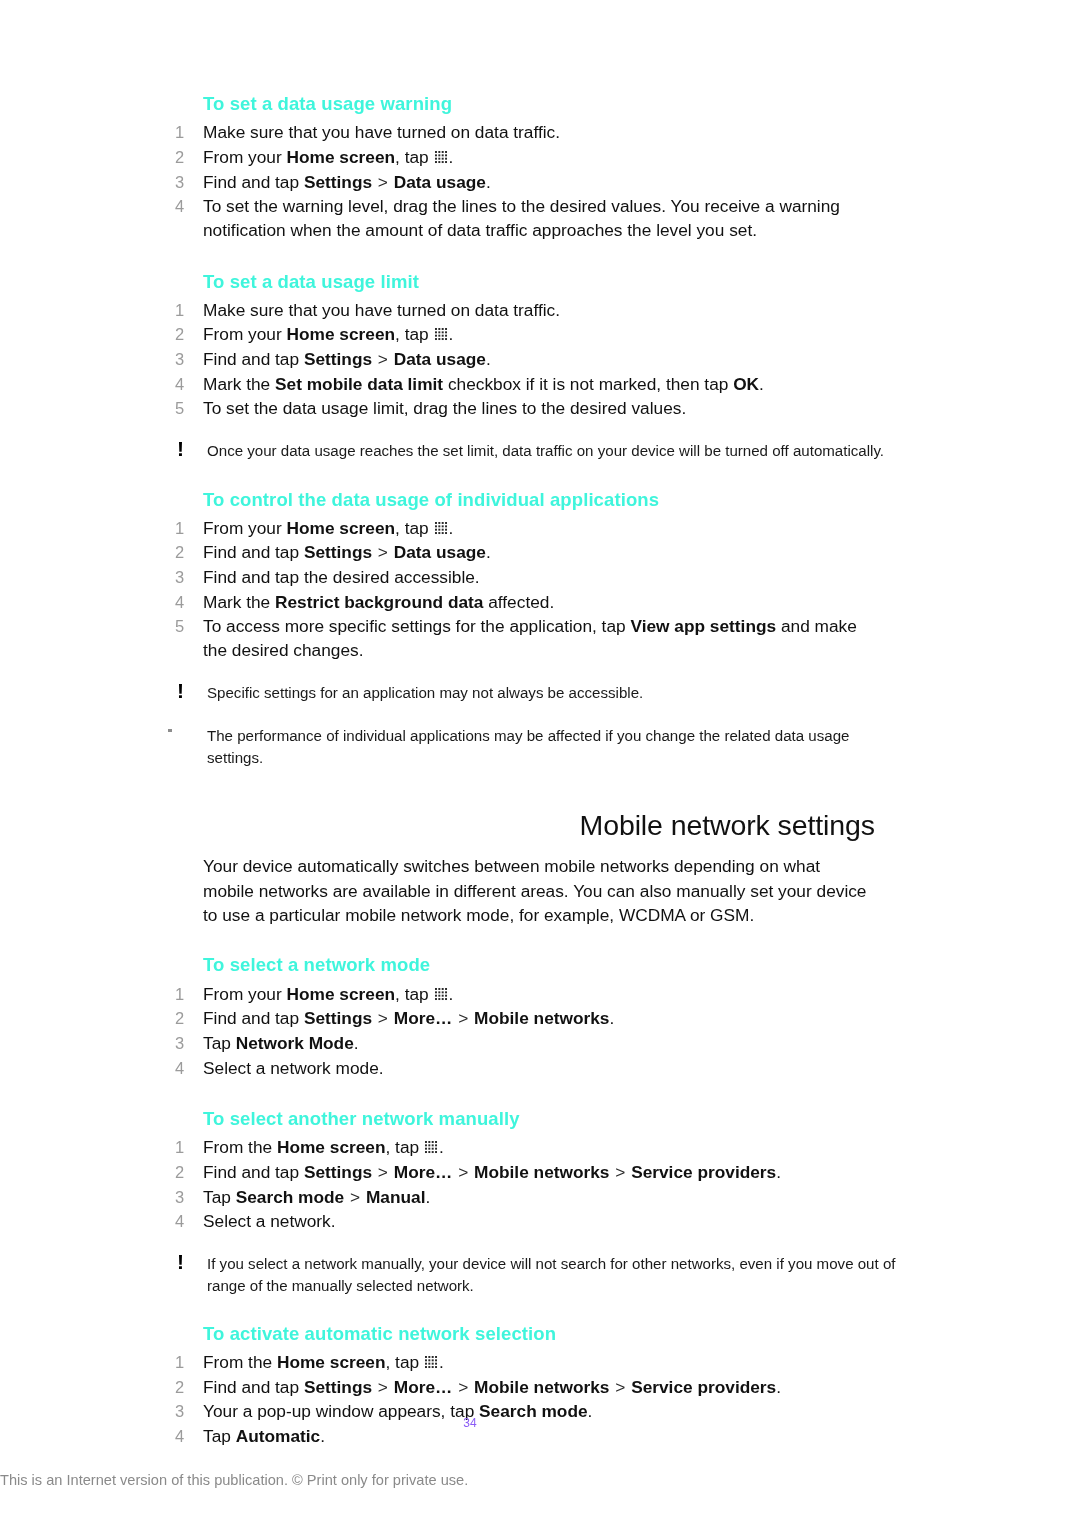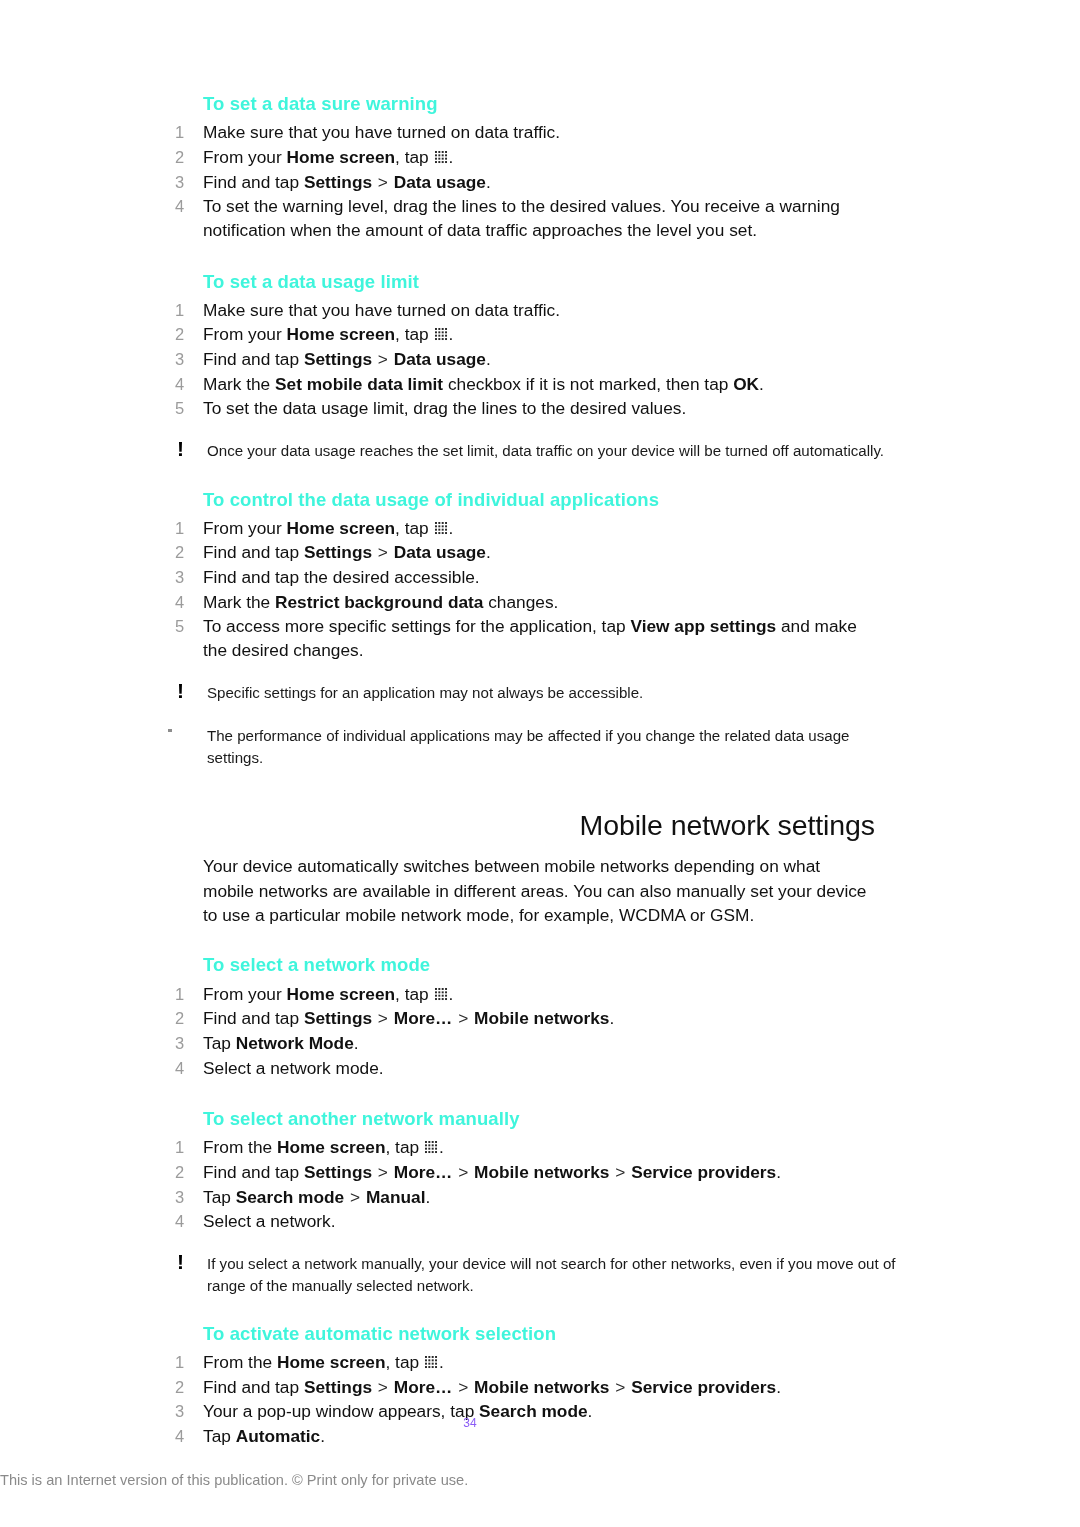--- a/index.html
+++ b/index.html
@@ -150,21 +150,21 @@
   }
 </style>
 </head>
 <body>
 
 <div class="page">
 
   <div class="content">
 
     <div>
-      <h3 class="proc-heading">To set a data sure warning</h3>
+      <h3 class="proc-heading">To set a data usage warning</h3>
       <ol class="steps">
           <li>
             <span class="num">1</span>
             <span class="txt"><span>Make sure that you have turned on data traffic.</span></span>
           </li>
           <li>
             <span class="num">2</span>
             <span class="txt"><span>From your </span><b>Home screen</b><span>, tap </span><span class="grid-icon"><svg width="13" height="13" viewBox="0 0 13.2 13.2" xmlns="http://www.w3.org/2000/svg">
                   <rect x="0" y="0" width="2" height="2" fill="#2b2b2b"></rect>
                   <rect x="3.4" y="0" width="2" height="2" fill="#2b2b2b"></rect>
@@ -274,21 +274,21 @@
           <li>
             <span class="num">2</span>
             <span class="txt"><span>Find and tap </span><b>Settings</b><span class="sep"> &gt; </span><b>Data usage</b><span>.</span></span>
           </li>
           <li>
             <span class="num">3</span>
             <span class="txt"><span>Find and tap the desired accessible.</span></span>
           </li>
           <li>
             <span class="num">4</span>
-            <span class="txt"><span>Mark the </span><b>Restrict background data</b><span> changes.</span></span>
+            <span class="txt"><span>Mark the </span><b>Restrict background data</b><span> affected.</span></span>
           </li>
           <li>
             <span class="num">5</span>
             <span class="txt"><span>To access more specific settings for the application, tap </span><b>View app settings</b><span> and make the desired changes.</span></span>
           </li>
         </ol>
       <div>
           <div style="height:18px"></div>
           <div class="note"><span class="marker-excl">!</span><span>Specific settings for an application may not always be accessible.</span></div>
           <div style="height:22px"></div>

